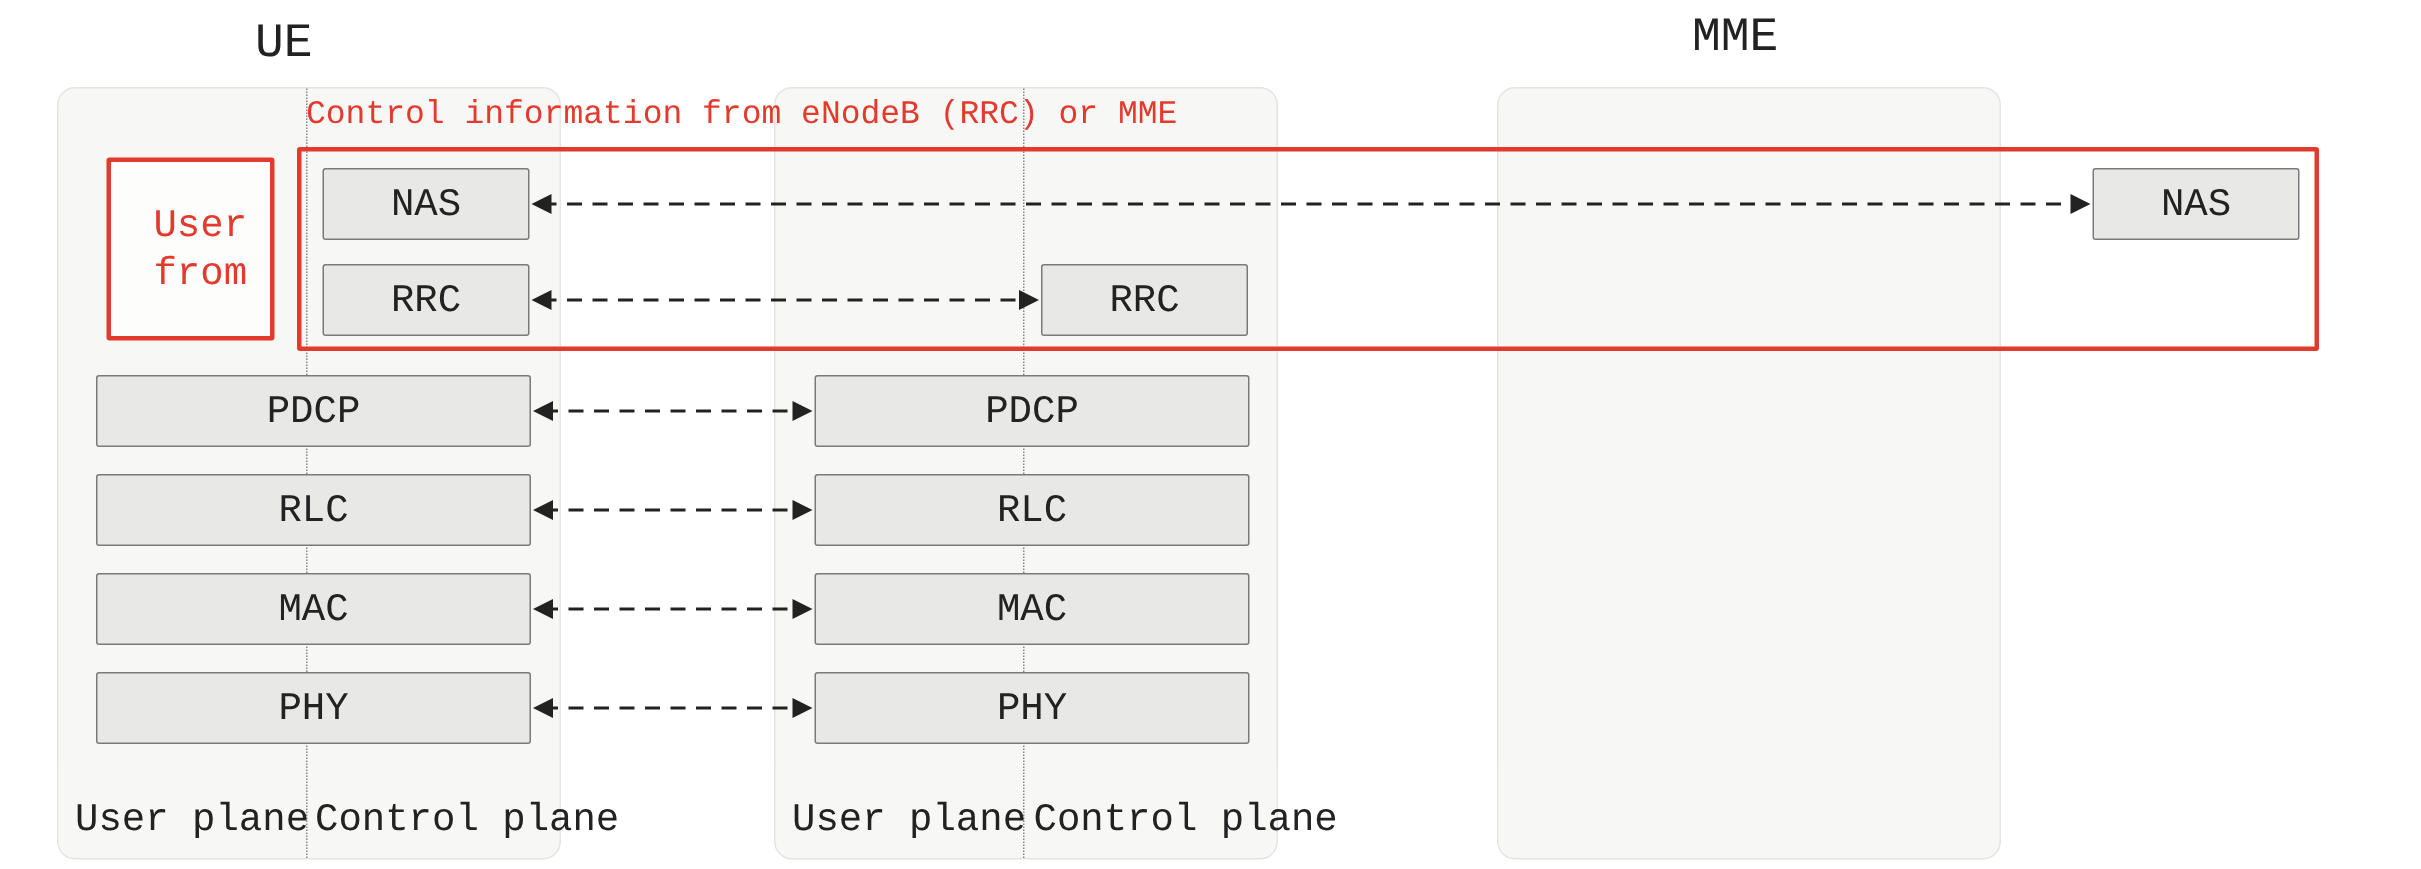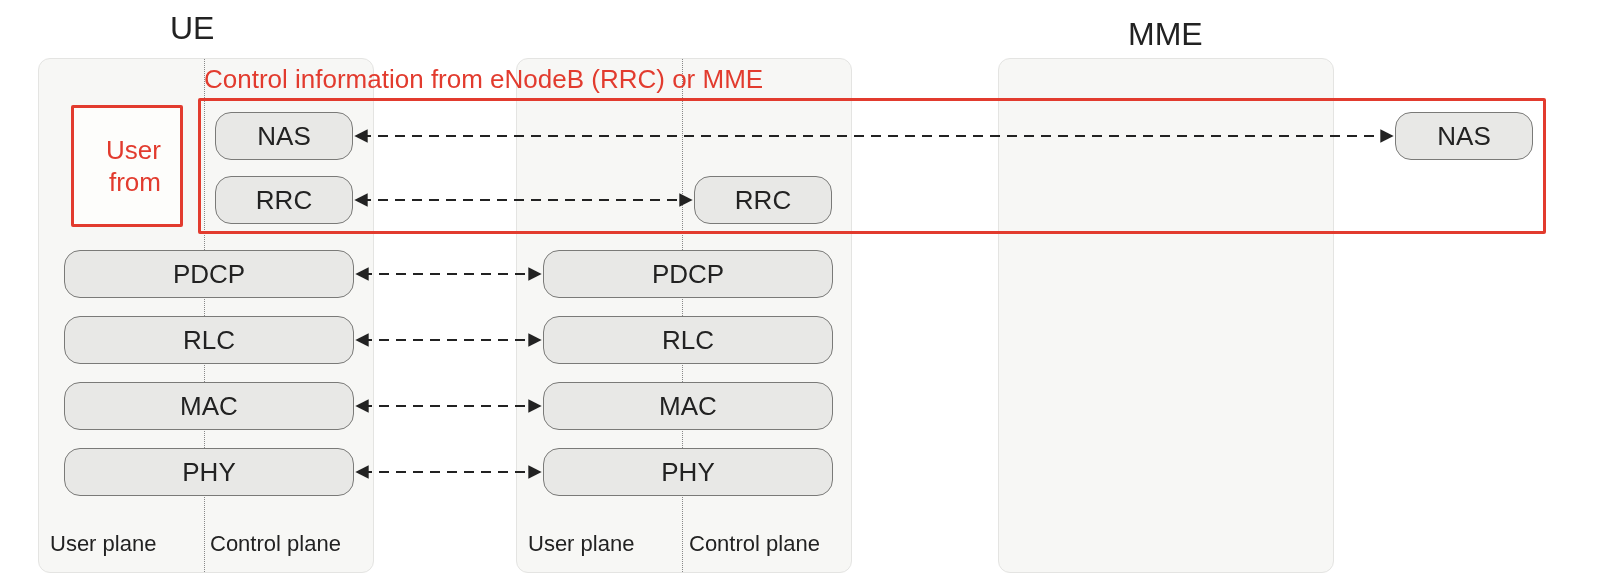--- a/index.html
+++ b/index.html
@@ -6,20 +6,21 @@
     margin: 0;
     padding: 0;
     background: #ffffff;
     font-family: "Helvetica Neue", Helvetica, Arial, sans-serif;
     color: #222;
   }
   .canvas {
     position: relative;
     width: 1614px;
     height: 579px;
+    font-family: Liberation Mono, monospace;
   }
   .col-title {
     position: absolute;
     font-size: 32px;
     font-weight: 400;
     color: #222;
     text-align: center;
   }
   .panel {
     position: absolute;
@@ -27,29 +28,29 @@
     border: 1px solid #E4E4E2;
     border-radius: 12px;
   }
   .vsep {
     position: absolute;
     border-left: 1px dotted #888;
     top: 0;
   }
   .plane-label {
     position: absolute;
-    font-size: 22px;
+    font-size: 26px;
     color: #222;
     white-space: nowrap;
   }
   .layer-box {
     position: absolute;
     background: #E8E8E6;
     border: 1px solid #7A7A78;
-    border-radius: 16px;
+    border-radius: 2px;
     display: flex;
     align-items: center;
     justify-content: center;
     font-size: 26px;
     color: #222;
     box-sizing: border-box;
   }
   .red-box {
     position: absolute;
     background: #FDFDFB;
@@ -67,37 +68,37 @@
   .red-frame {
     position: absolute;
     border: 3px solid #E23B2E;
     background: transparent;
     box-sizing: border-box;
     border-radius: 2px;
   }
   .red-caption {
     position: absolute;
     color: #E23B2E;
-    font-size: 26px;
+    font-size: 22px;
     white-space: nowrap;
   }
   svg.arrows {
     position: absolute;
     left: 0; top: 0;
     width: 1614px; height: 579px;
     pointer-events: none;
   }
 </style>
 </head>
 <body>
 
 <div class="canvas">
 
   <div class="col-title" style="left:170px; top:10px;">UE</div>
-  <div class="col-title" style="left:1128px; top:16px;">MME</div>
+  <div class="col-title" style="left:1128px; top:6px;">MME</div>
 
   <div class="panel" style="left:38px; top:58px; width:334px; height:513px;">
     <div class="vsep" style="left:165px; height:513px;"></div>
   </div>
   <div class="panel" style="left:516px; top:58px; width:334px; height:513px;">
     <div class="vsep" style="left:165px; height:513px;"></div>
   </div>
   <div class="panel" style="left:998px; top:58px; width:334px; height:513px;"></div>
 
   <div class="plane-label" style="left:50px;  top:531px;">User plane</div>

